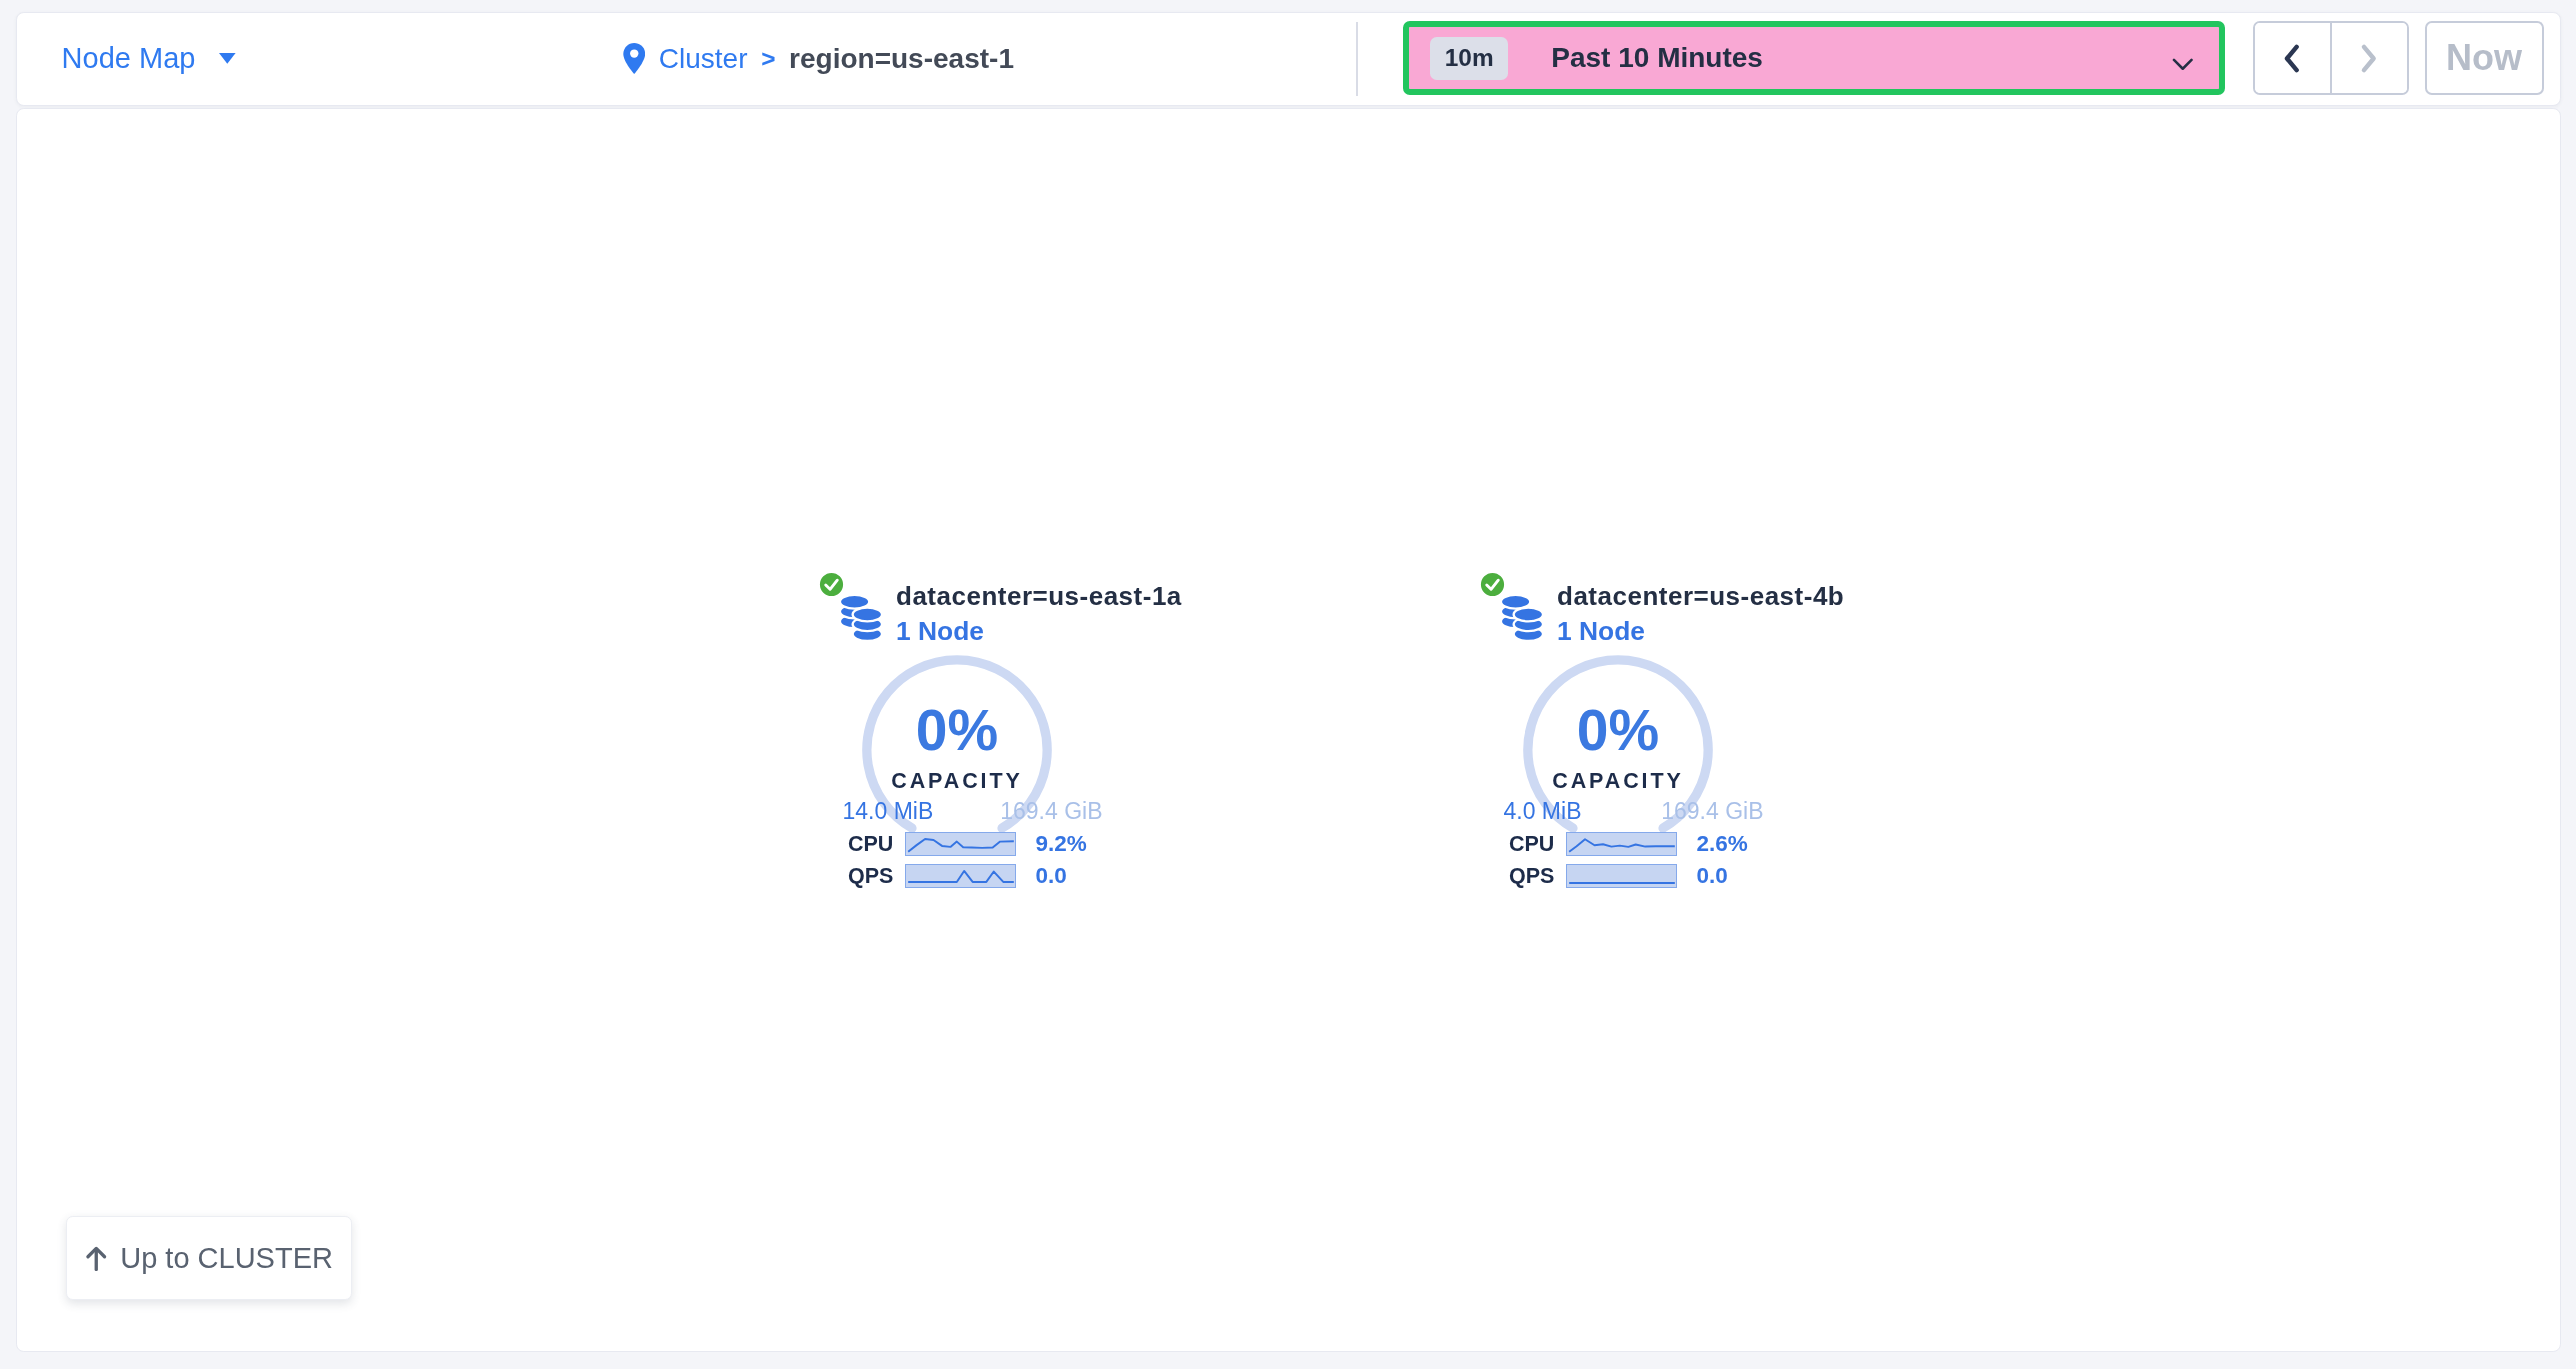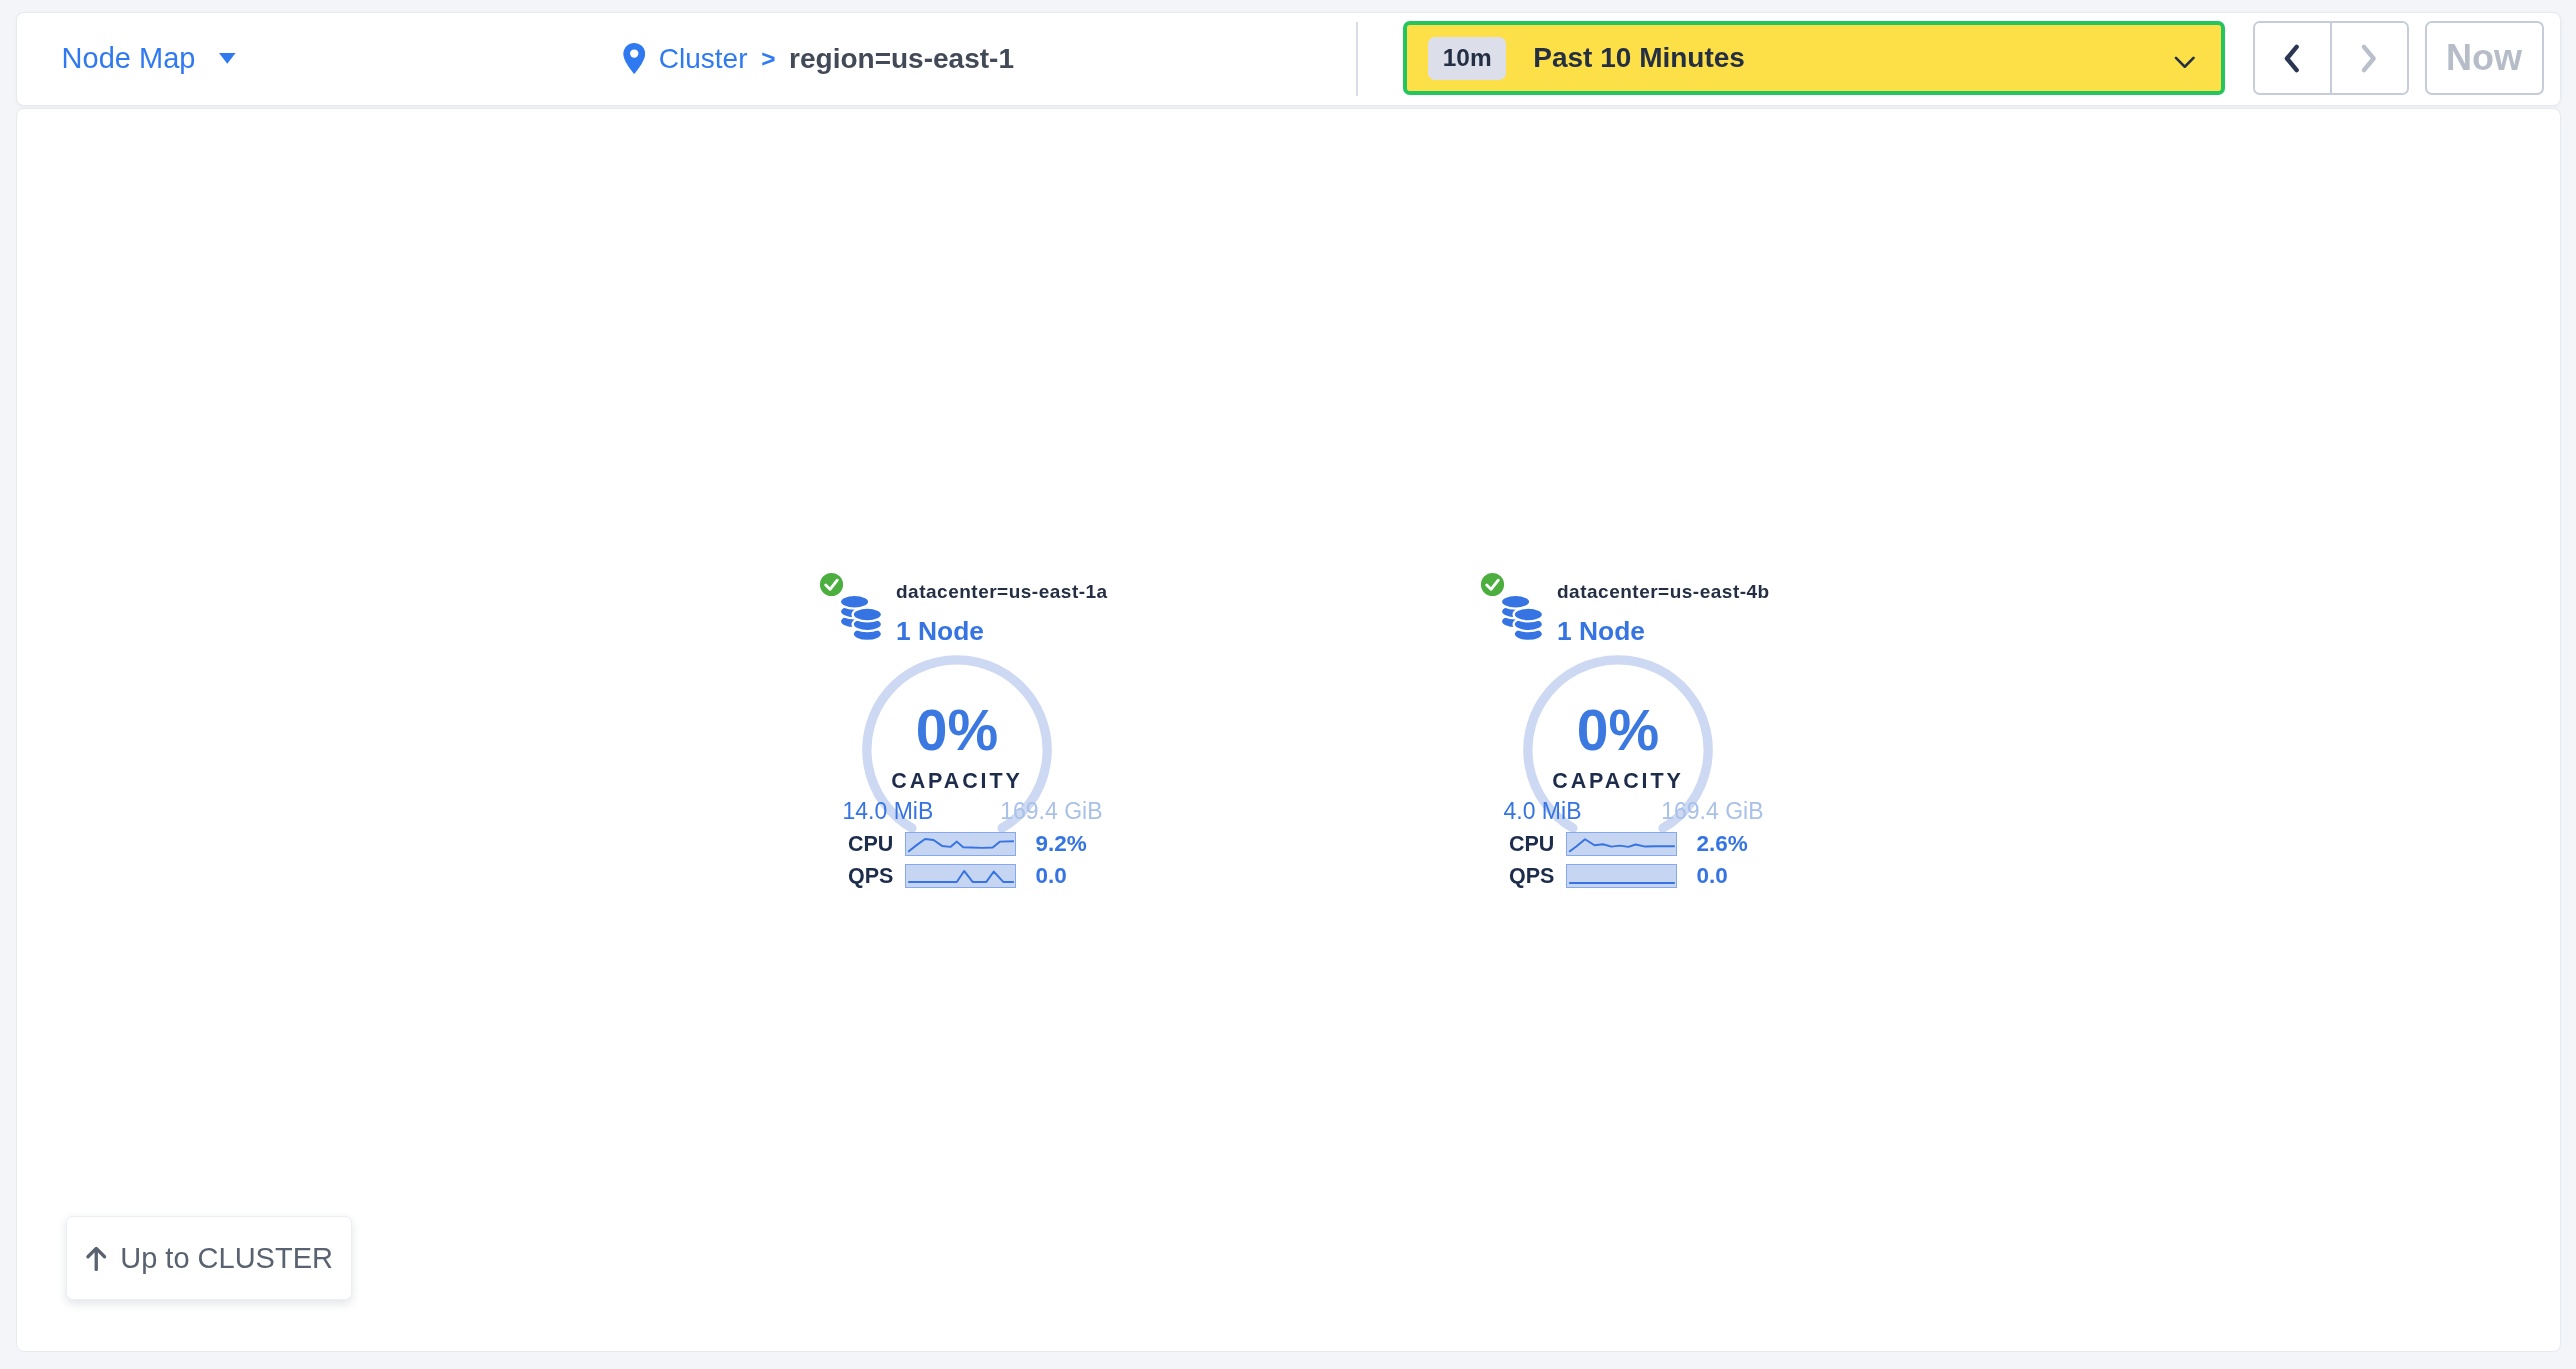--- a/index.html
+++ b/index.html
@@ -30,22 +30,22 @@
   }
   .crumb-root{color:#2f7af0;cursor:pointer;}
   .crumb-sep{color:#2f7af0;font-weight:700;font-size:24.4px;}
   .crumb-current{color:#434a57;font-weight:700;}
   .header-divider{
     position:absolute;left:1339px;top:9.8px;width:2px;height:74px;
     background:#d9dce6;
   }
   .time-select{
     position:absolute;left:1386px;top:8.8px;width:822px;height:74px;
-    border:4px solid #22c55e;border-radius:6.8px;background:#fde047;
-    display:flex;align-items:center;box-sizing:border-box;cursor:pointer;
+    border:6px solid #22c55e;border-radius:6.8px;background:#f9a8d4;
+    display:flex;align-items:center;box-sizing:border-box;cursor:pointer;gap:16px;
   }
   .time-badge{
     margin-left:21.5px;background:#dcdfe9;border-radius:6.8px;
     padding:7.8px 14.7px;font-size:24.4px;font-weight:700;color:#242f44;
   }
   .time-label{margin-left:27px;font-size:28px;font-weight:600;color:#242f44;}
   .time-chevron{position:absolute;right:25.4px;top:31px;}
   .nav-group{
     position:absolute;left:2236px;top:8.8px;width:156px;height:74px;
     border:2px solid #c6ccda;border-radius:6.8px;background:#fff;
@@ -66,21 +66,21 @@
     background:#ffffff;border:1px solid #e7e9f1;border-radius:7.8px;
     box-sizing:border-box;
   }
 
   
   .dc-card{position:absolute;top:575px;width:344px;height:329px;cursor:pointer;}
   .dc-card.c0{left:820px;}
   .dc-card.c1{left:1481px;}
   .dc-check{position:absolute;left:-2px;top:-3.9px;}
   .dc-db{position:absolute;left:15.6px;top:13.7px;}
-  .dc-title{position:absolute;left:76px;top:5.9px;font-size:19px;font-weight:700;color:#242f44;letter-spacing:0.5px;white-space:nowrap;}
+  .dc-title{position:absolute;left:76px;top:5.9px;font-size:26px;font-weight:700;color:#242f44;letter-spacing:0.5px;white-space:nowrap;}
   .dc-sub{position:absolute;left:76px;top:41px;font-size:26.4px;font-weight:700;color:#3574e2;}
   .gauge{position:absolute;left:40px;top:78px;width:194px;height:194px;text-align:center;}
   .gauge svg.arc{position:absolute;left:0;top:0;}
   .gauge-pct{position:relative;margin-top:49px;font-size:57px;font-weight:700;color:#3b79e0;line-height:1;}
   .gauge-cap{position:relative;margin-top:9.8px;font-size:21.5px;font-weight:700;color:#1d2c4a;letter-spacing:2.9px;}
   .cap-row{
     position:absolute;left:22.5px;top:223px;width:260px;
     display:flex;justify-content:space-between;font-size:23px;
   }
   .cap-used{color:#3574e2;}

